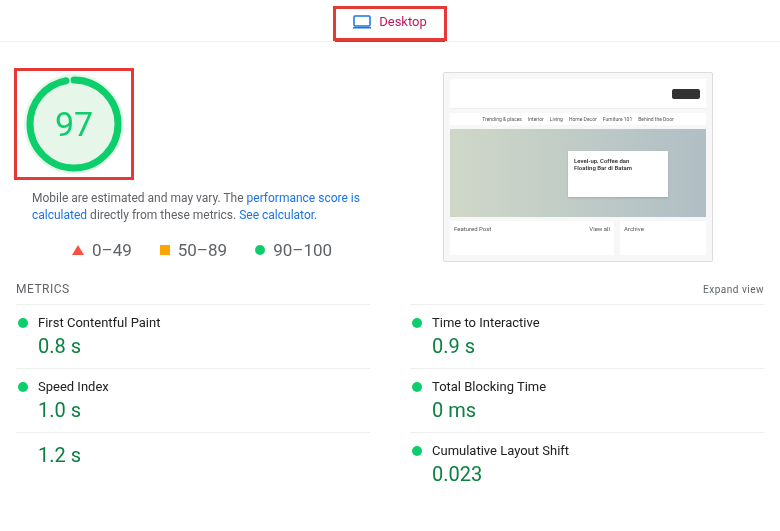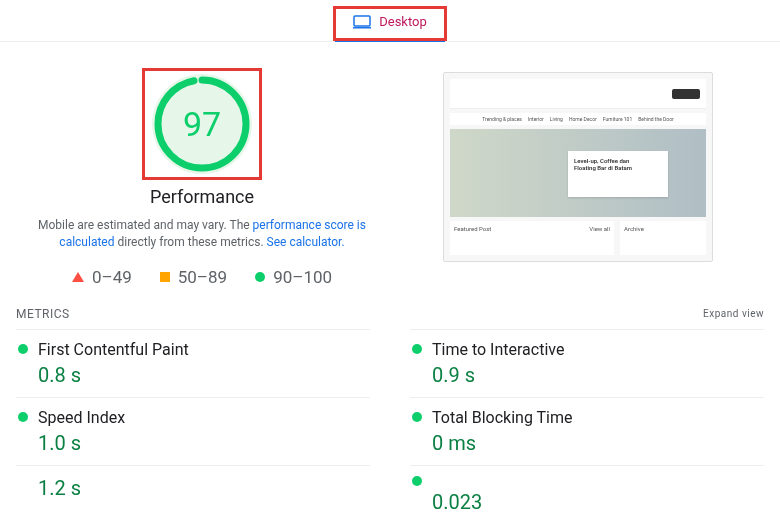--- a/index.html
+++ b/index.html
@@ -40,21 +40,21 @@
   .red-tab-box { top: 0px; left: -2px; right: -2px; bottom: -2px; }
   .icon-mobile, .icon-desktop { display: inline-block; }
   .icon-mobile svg, .icon-desktop svg { display: block; }
   .main {
     display: flex;
     gap: 0;
     padding: 10px 14px 0;
   }
   .left {
     flex: 1;
-    text-align: center;
+    text-align: left;
     padding-top: 16px;
   }
   .gauge-wrap {
     position: relative;
     display: inline-block;
     padding: 6px 10px;
   }
   .red-gauge-box { top: 0; left: 0; right: 0; bottom: 0; }
   .gauge {
     width: 100px; height: 100px;
@@ -144,21 +144,21 @@
   }
   .metric{
     border-top:1px solid #eee;
     padding:10px 0 10px 2px;
     display:flex;
     flex-direction:column;
     gap:4px;
   }
   .metric-row{display:flex;align-items:center;gap:10px;}
   .dot{width:10px;height:10px;border-radius:50%;background:#0cce6b;}
-  .metric-name{font-size:16px;color:#202124;}
+  .metric-name{font-size:13px;color:#202124;}
   .metric-value{font-size:20px;color:#0b8043;font-weight:400;margin-left:20px;}
 </style>
 </head>
 <body>
 
 <div class="tabs">
   <div class="tab active" style="position:relative;">
     <span class="icon-desktop">
       <svg width="18" height="14" viewBox="0 0 18 14">
           <rect x="1" y="1" width="16" height="10" rx="1" fill="none" stroke="#1a73e8" stroke-width="1.5"></rect>
@@ -174,21 +174,20 @@
   <div class="left">
     <div class="gauge-wrap">
       <div class="gauge">
         <svg class="ring" width="100" height="100">
           <circle cx="50" cy="50" r="44" stroke="#0cce6b" stroke-width="7" fill="none" stroke-dasharray="268 276" stroke-linecap="round" transform="rotate(-90 50 50)"></circle>
         </svg>
         <span class="score">97</span>
       </div>
       <div class="red-box red-gauge-box"></div>
     </div>
-    <div class="perf-label">Performance</div>
     <div class="caption">
       <span>Mobile are estimated and may vary. The </span>
       <a>performance score is calculated</a>
       <span> directly from these metrics. </span>
       <a>See calculator.</a>
     </div>
     <div class="legend">
       <div class="legend-item">
         <span class="tri"></span>
         <span>0–49</span>
@@ -268,16 +267,17 @@
       <span class="metric-name">Total Blocking Time</span>
     </div>
     <div class="metric-value">0 ms</div>
   </div>
   <div class="metric">
     <div class="metric-value">1.2 s</div>
   </div>
   <div class="metric">
     <div class="metric-row">
       <span class="dot"></span>
+      <span class="metric-name">Cumulative Layout Shift</span>
     </div>
     <div class="metric-value">0.023</div>
   </div>
 </div>
 
 </body></html>

